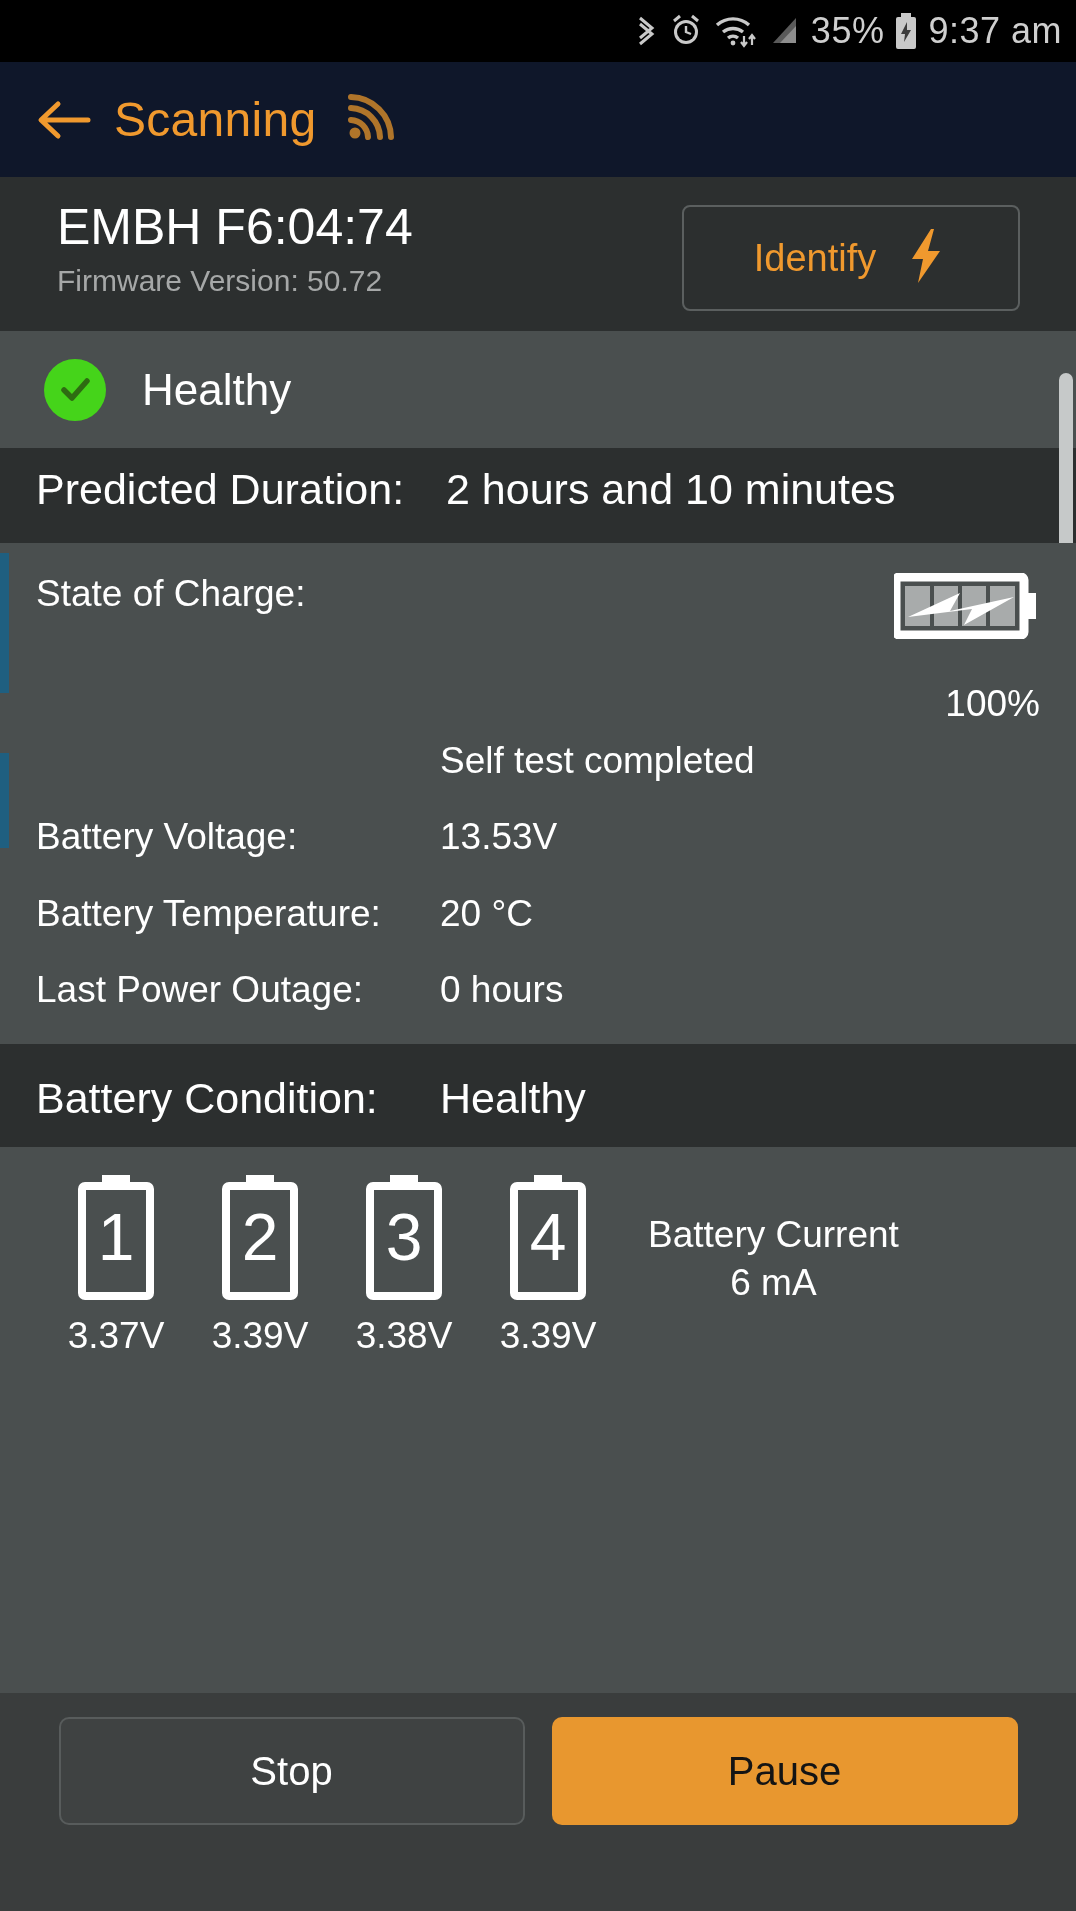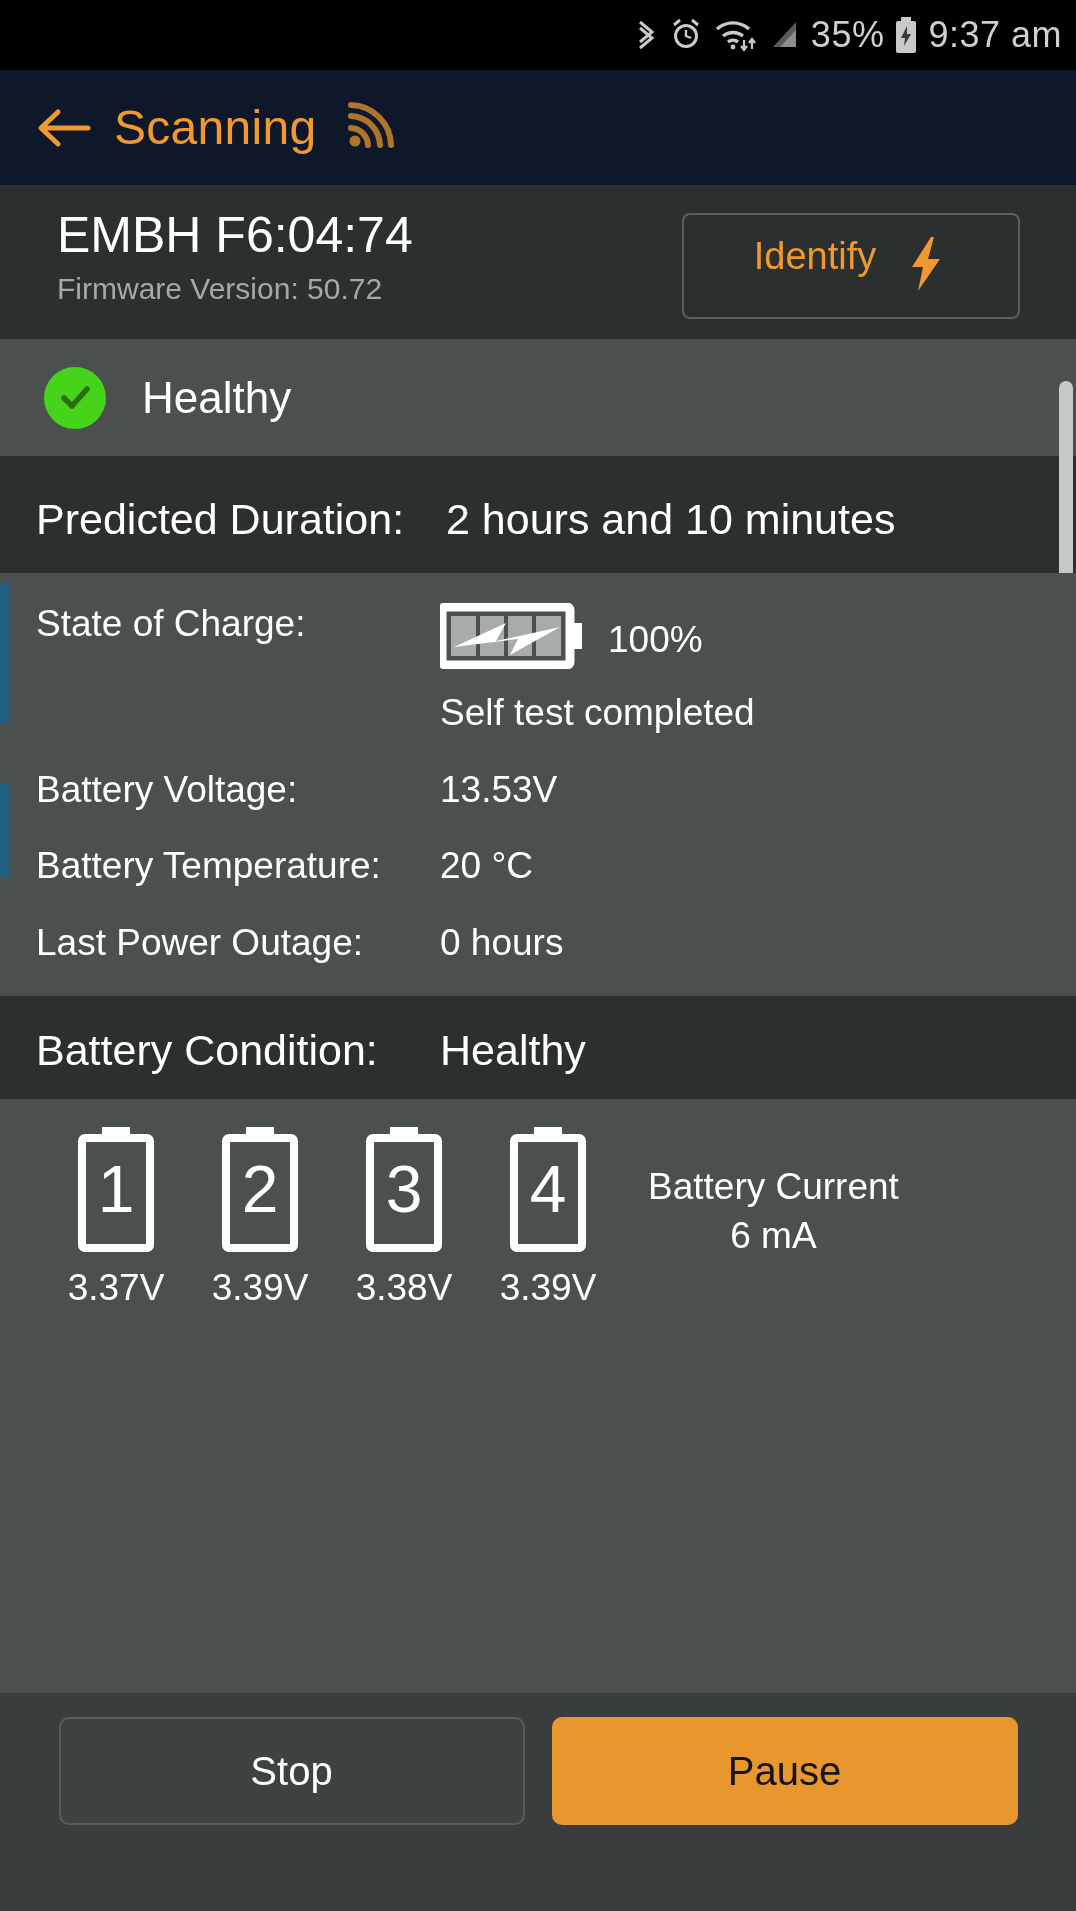--- a/index.html
+++ b/index.html
@@ -6,21 +6,21 @@
   html, body {
     width:1076px; height:1911px;
     background:#000;
     font-family:"Liberation Sans", sans-serif;
     overflow:hidden;
   }
   #app { position:relative; width:1076px; height:1911px; background:#4a4f4f; }
 
   
   .statusbar {
-    height:70px; background:#000; display:flex; align-items:center;
+    height:62px; background:#000; display:flex; align-items:center;
     justify-content:flex-end; padding-right:14px; gap:9px;
   }
   .sb-text { color:#cfcfcf; font-size:36px; letter-spacing:.5px; }
   .sb-ico { display:flex; align-items:center; justify-content:center; }
 
   
   .appbar {
     height:115px; background:#0f172a; display:flex; align-items:center;
     padding-left:36px; gap:22px;
   }
@@ -31,21 +31,21 @@
   
   .devhdr {
     background:#2c2f2f; padding:22px 30px 20px 57px;
     display:flex; align-items:flex-start; justify-content:space-between;
     position:relative;
   }
   .dev-name { color:#ffffff; font-size:50px; line-height:1.12; }
   .dev-fw   { color:#a6a8a8; font-size:30px; margin-top:9px; }
   .identify-btn {
     background:#2c2f2f; border:2px solid #5b5f5f; border-radius:8px;
-    padding:20px 26px; display:flex; align-items:flex-start; gap:28px;
+    padding:20px 26px; display:flex; align-items:center; gap:28px;
     min-width:338px; justify-content:center; margin-top:6px; margin-right:26px;
   }
   .identify-label { color:#f0992e; font-size:38px; }
 
   
   .healthbar {
     background:#4a4f4f; height:117px; display:flex; align-items:center;
     padding-left:44px; gap:36px;
   }
   .check-circle {
@@ -53,30 +53,30 @@
     display:flex; align-items:center; justify-content:center; flex:none;
   }
   .health-text { color:#ffffff; font-size:44px; }
 
   
   .row { display:flex; padding:0 36px; align-items:flex-start; }
   .row-dark  { background:#2c2f2f; }
   .row-label { color:#ffffff; flex:0 0 410px; }
   .row-value { color:#ffffff; flex:1; }
 
-  .predicted { padding-top:38px; padding-bottom:28px; }
+  .predicted { padding-top:16px; padding-bottom:28px; }
   .predicted .row-label, .predicted .row-value { font-size:43px; line-height:1.18; }
 
   .metrics { background:#4a4f4f; padding:30px 36px 26px 36px; position:relative; }
   .metric { display:flex; align-items:flex-start; margin-bottom:34px; }
   .metric:last-child { margin-bottom:6px; }
   .metric .m-label { color:#ffffff; font-size:37px; flex:0 0 404px; line-height:1.15; }
   .metric .m-value { color:#ffffff; font-size:37px; flex:1; line-height:1.15; }
   .soc-val { display:flex; flex-direction:column; }
-  .soc-top { display:flex; align-items:center; gap:22px; }
+  .soc-top { display:flex; align-items:flex-end; gap:35px;flex-direction:column; }
   .soc-note { font-size:37px; color:#ffffff; margin-top:14px; }
 
   .condition { background:#2c2f2f; padding:30px 36px 24px 36px; display:flex; }
   .condition .m-label { color:#ffffff; font-size:43px; flex:0 0 404px; }
   .condition .m-value { color:#ffffff; font-size:43px; flex:1; }
 
   
   .cells-area { background:#4a4f4f; padding:26px 0 0 0; flex:1; }
   .cells-row { display:flex; align-items:flex-start; padding-left:44px; }
   .cell { width:144px; display:flex; flex-direction:column; align-items:center; }

